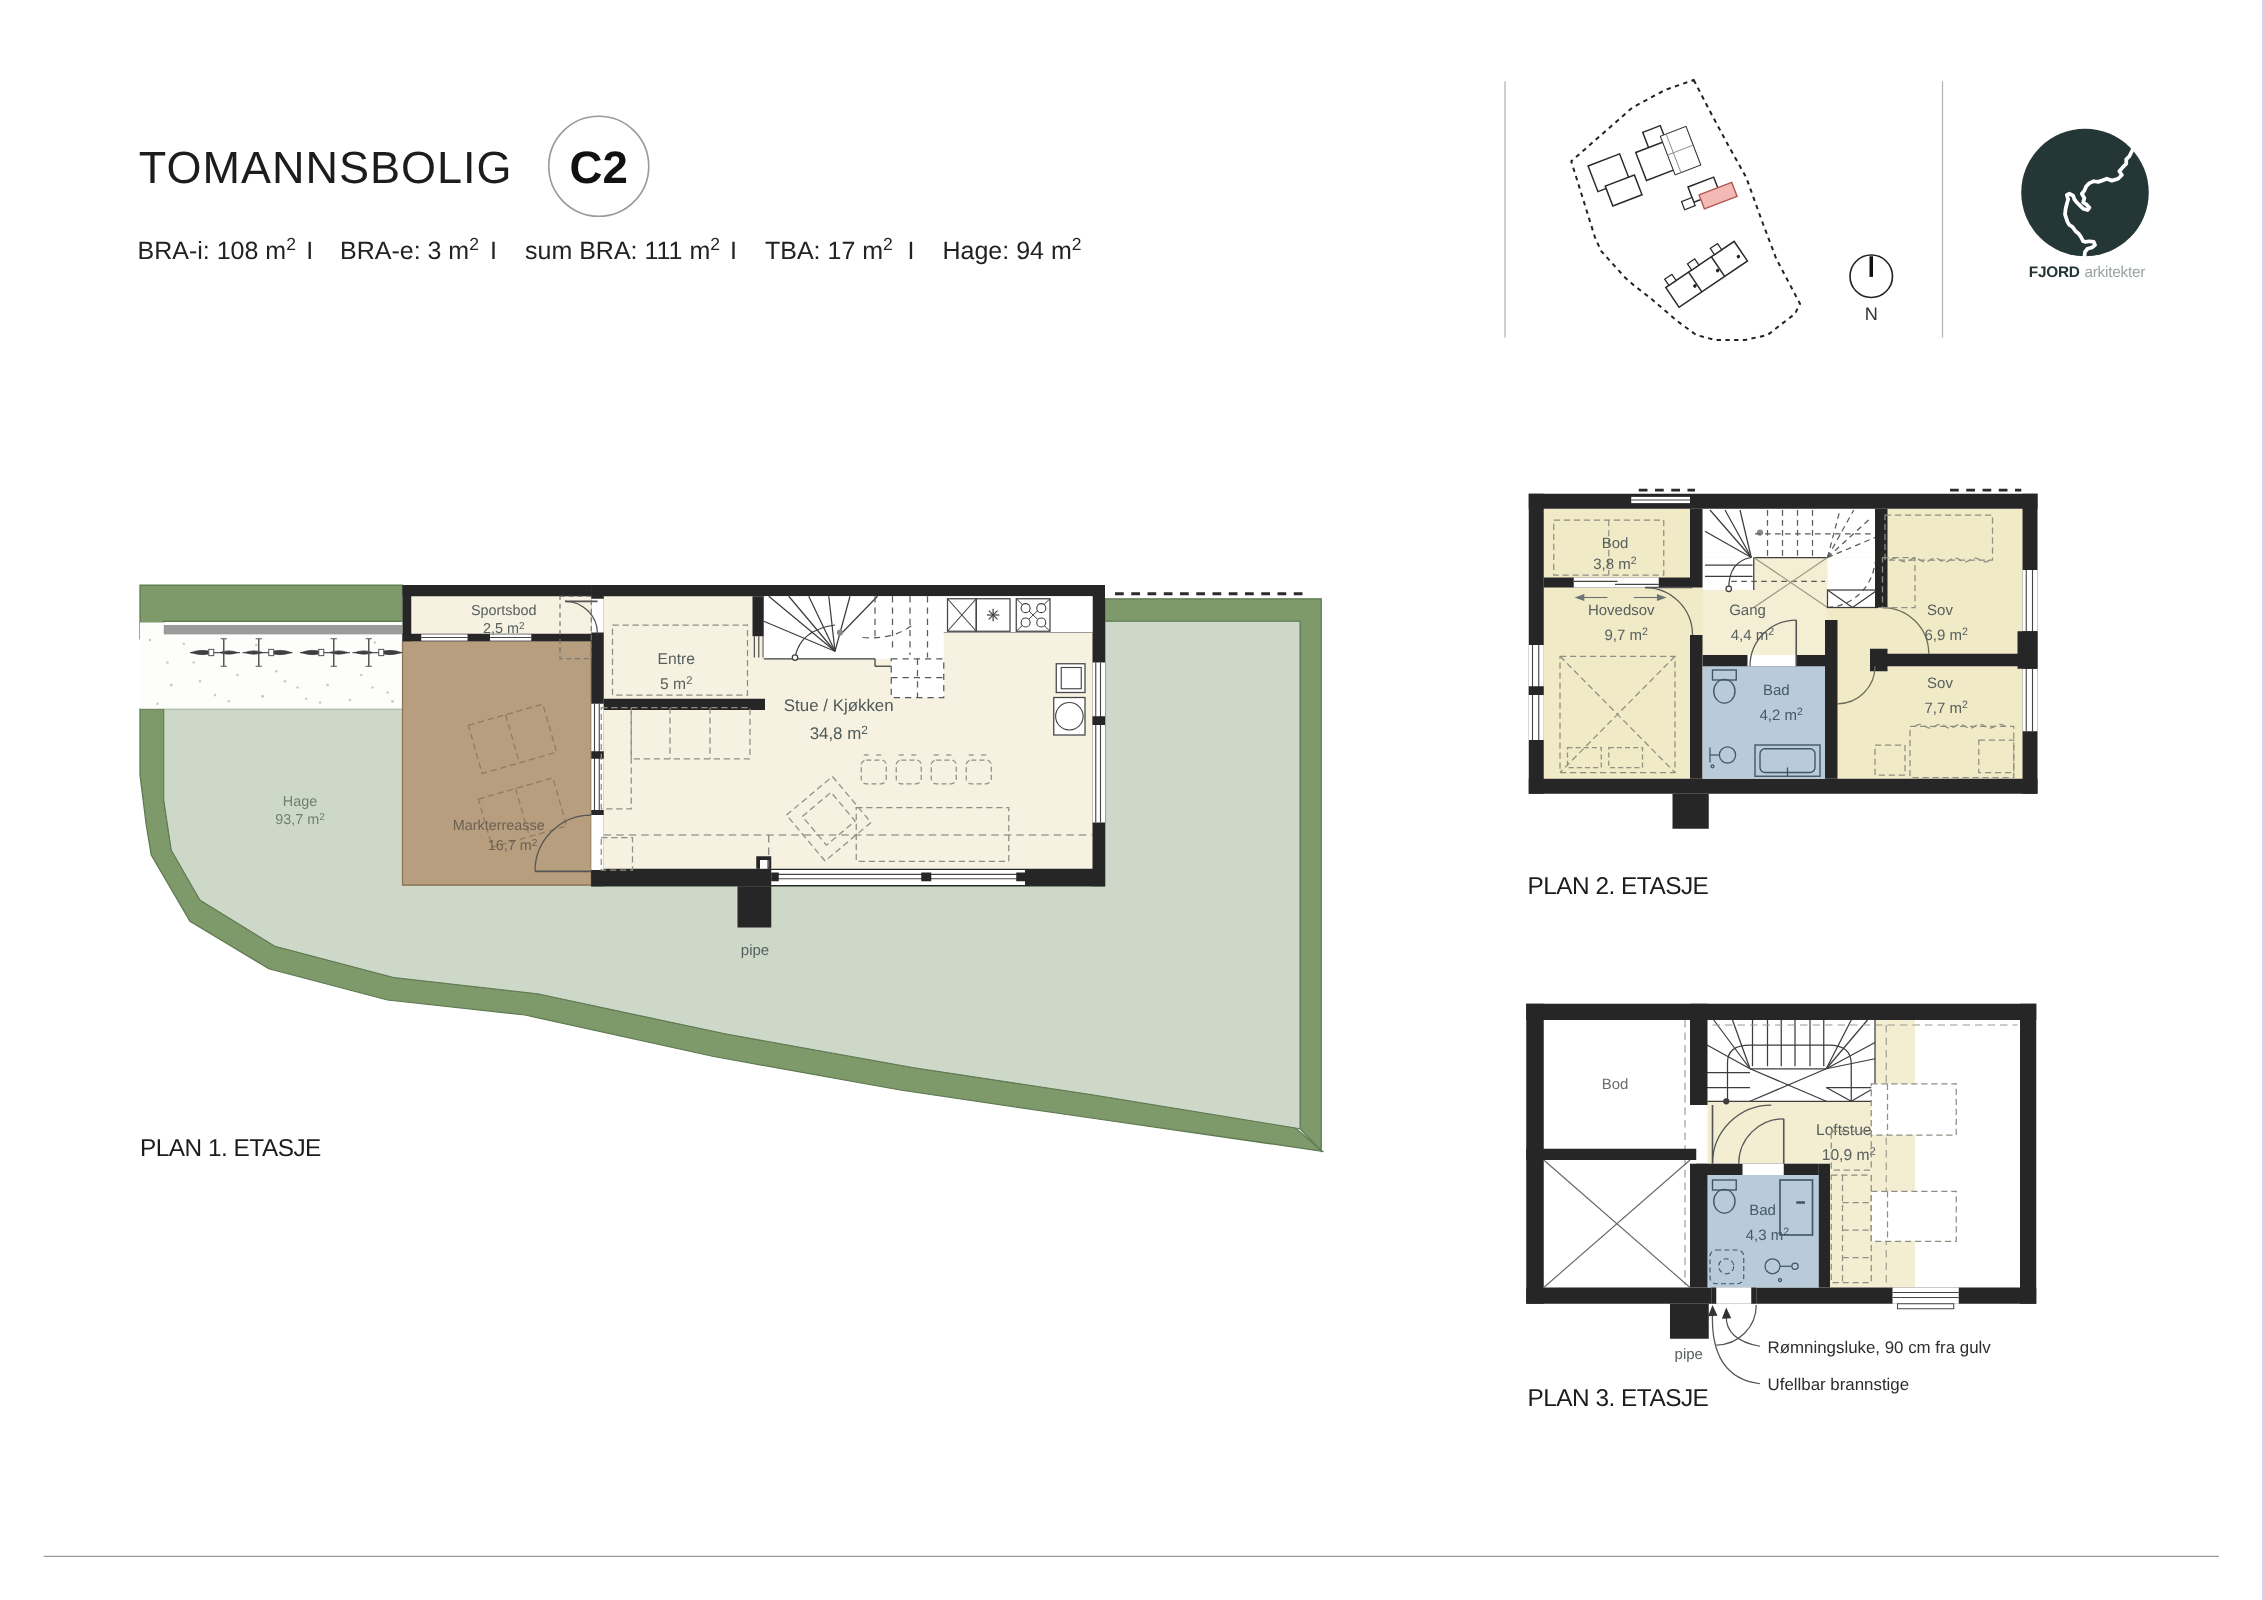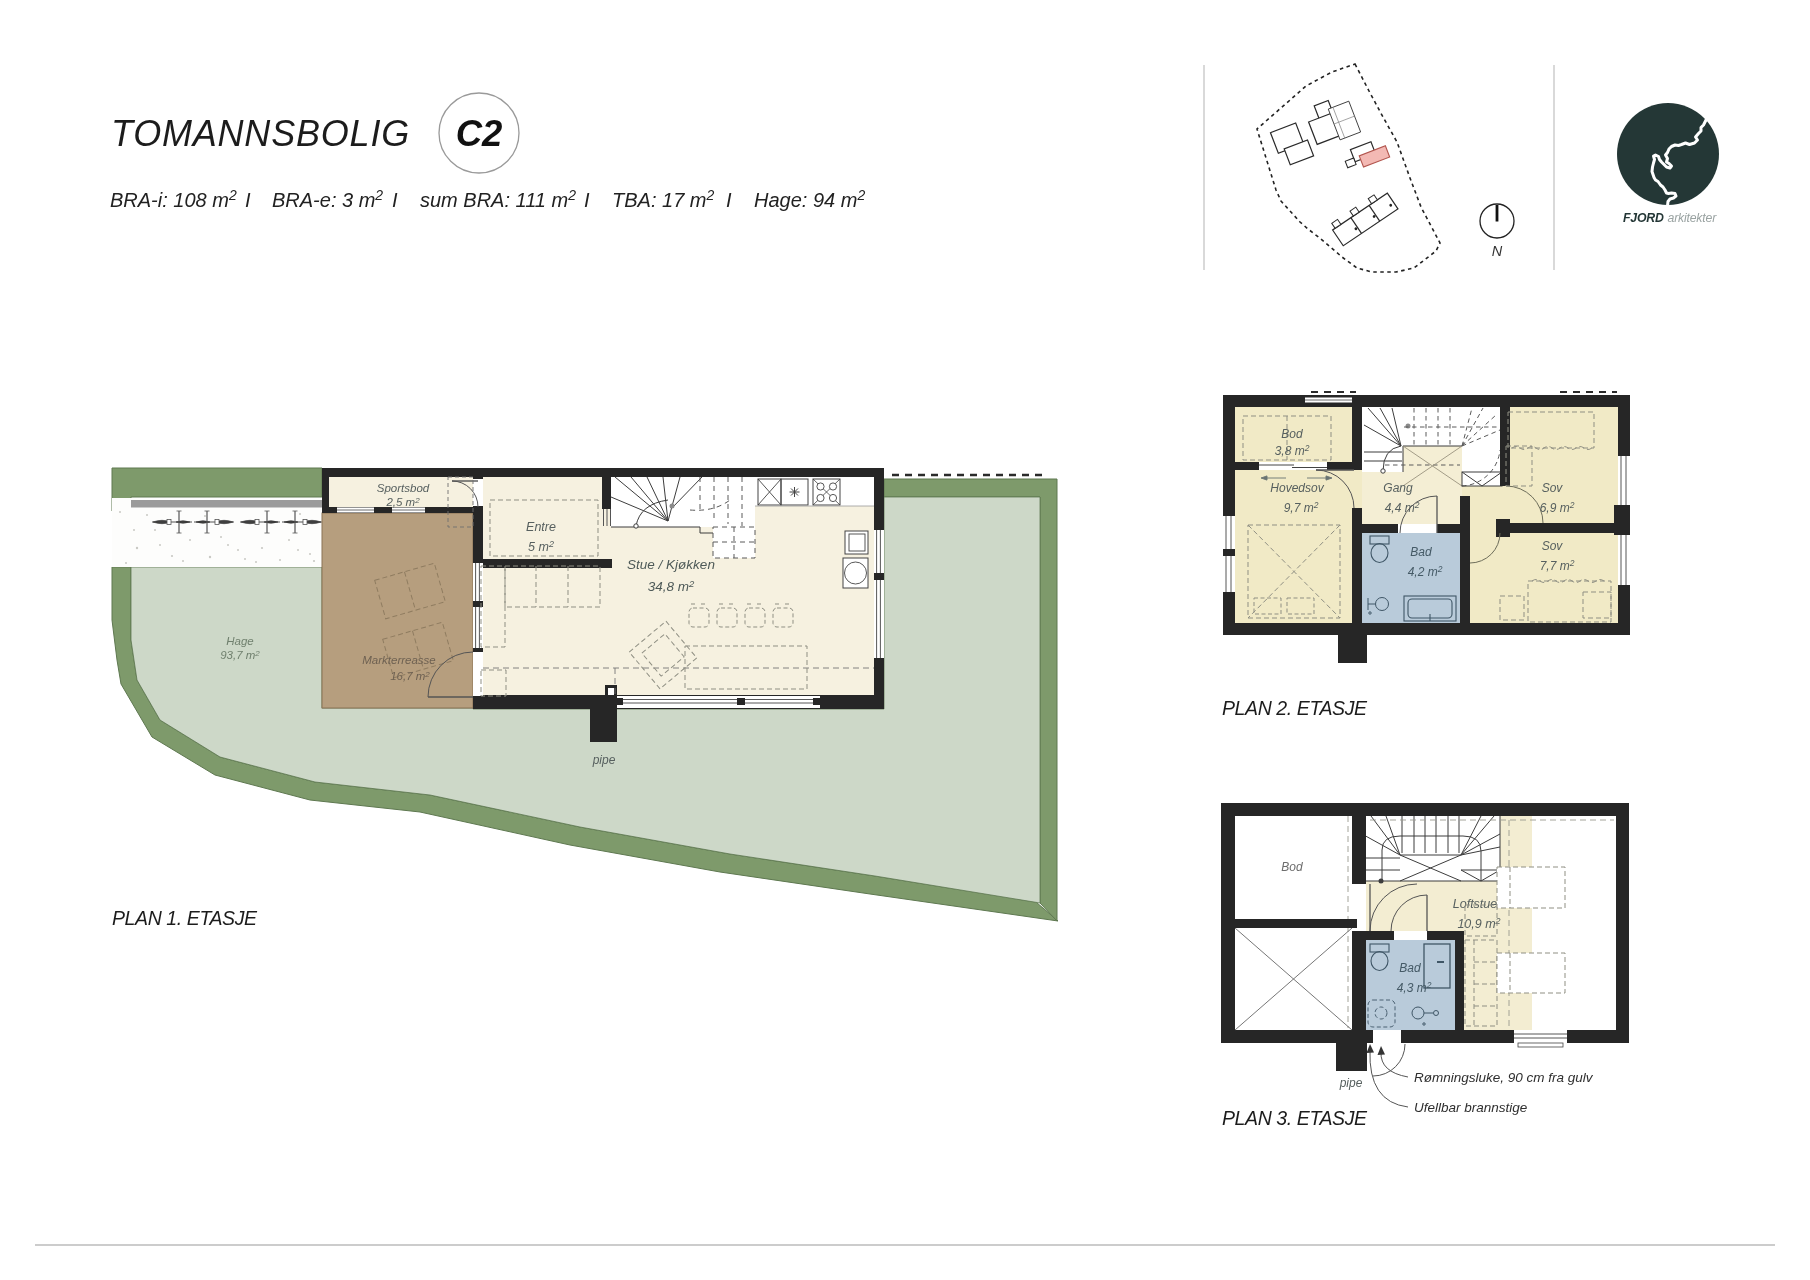--- a/index.html
+++ b/index.html
@@ -1,17 +1,17 @@
 <!DOCTYPE html>
 <html><head>
 <meta charset="utf-8">
 <style>
 html,body{margin:0;padding:0;background:#ffffff;}
 #page{position:relative;width:1810px;height:1280px;background:#1d4ed8;overflow:hidden;
-font-family:"Liberation Sans", sans-serif;font-style:italic;}
+font-family:"Liberation Sans", sans-serif;}
 svg text{font-family:"Liberation Sans", sans-serif;}
 </style>
 </head>
 <body>
 <div id="page">
 <svg width="1810" height="1280" viewBox="0 0 1810 1280">
 
 <rect x="0" y="0" width="1810" height="1280" fill="#ffffff"></rect>
 
 <text x="111" y="146" font-size="36" letter-spacing="0.8" fill="#1c1c1c">TOMANNSBOLIG</text>

